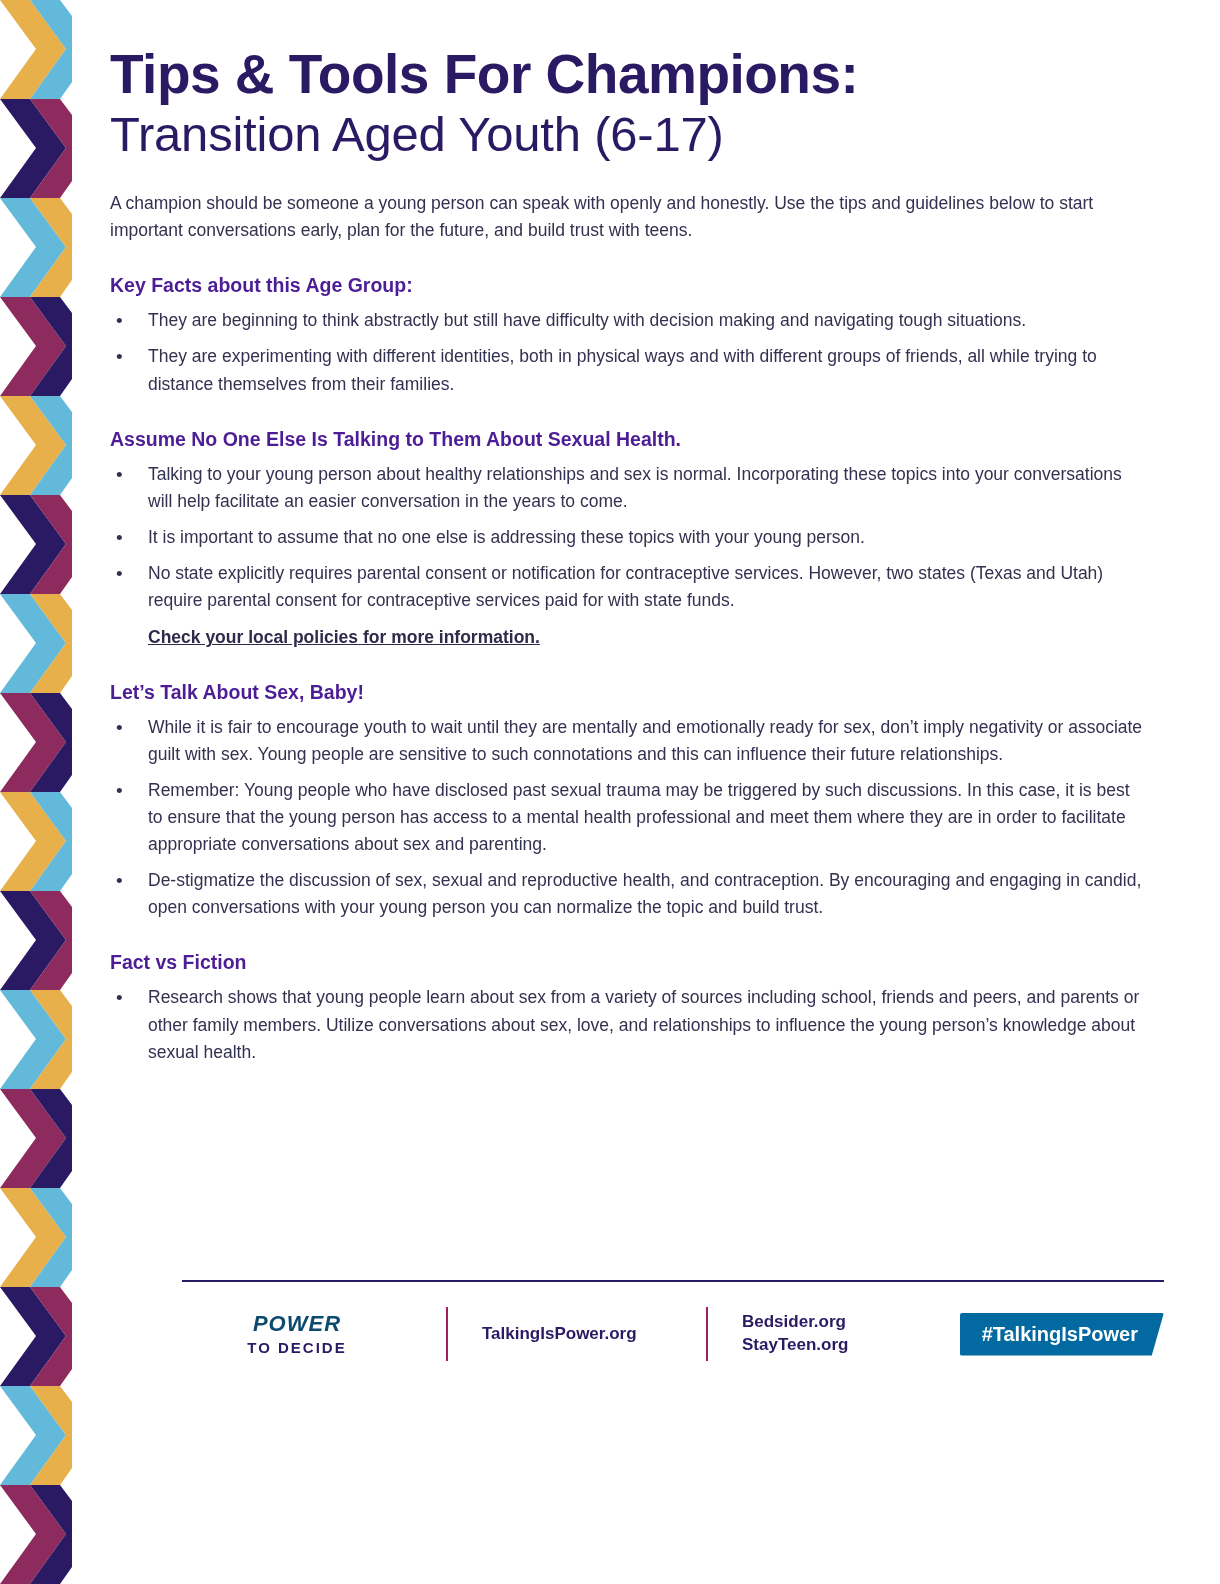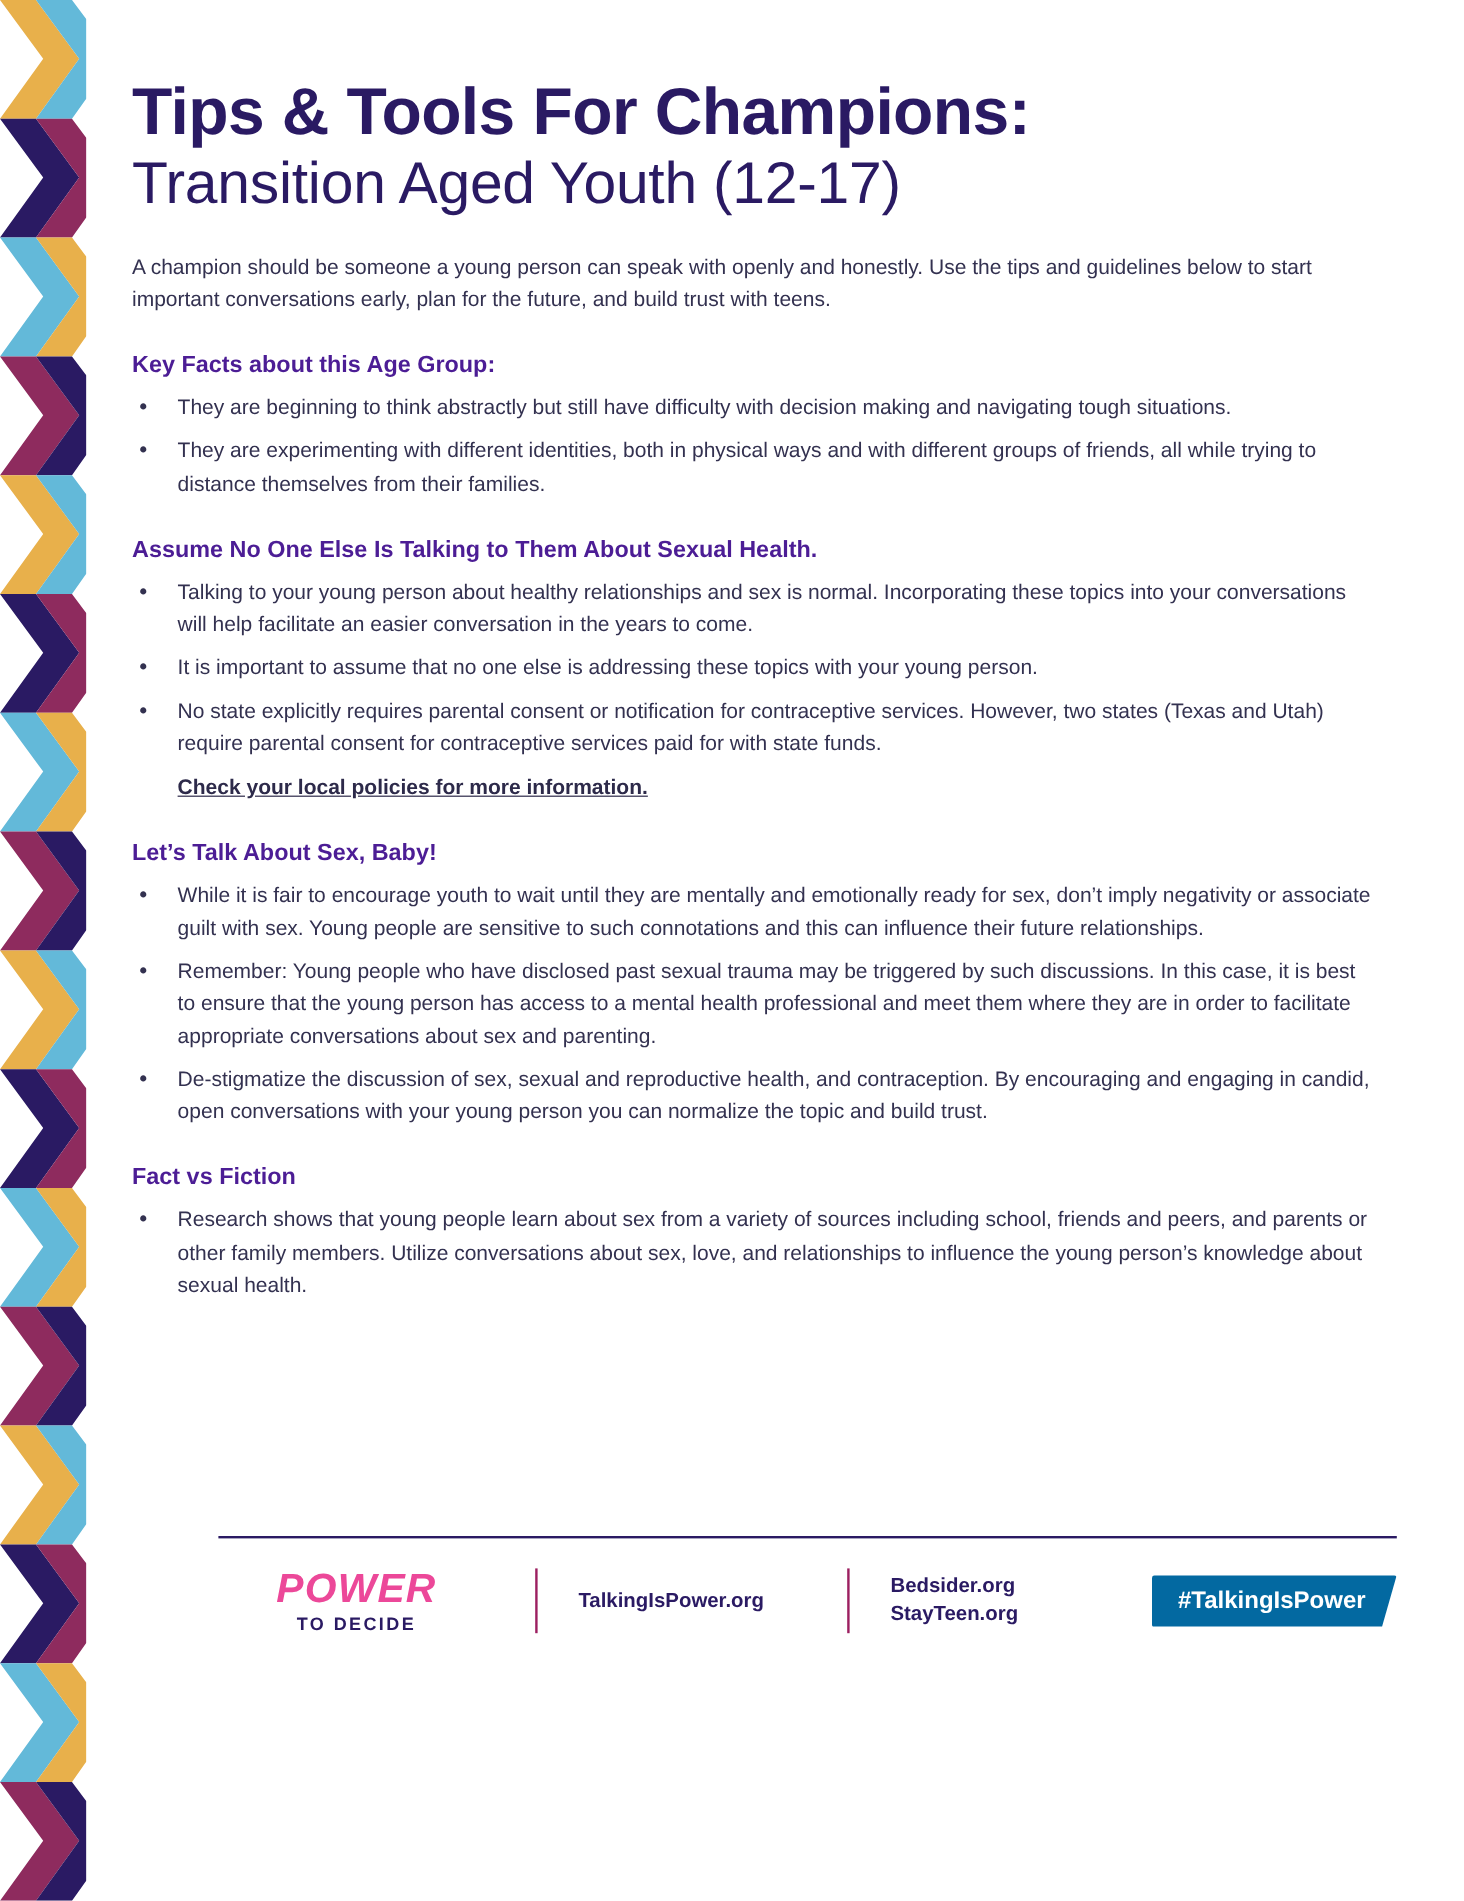--- a/index.html
+++ b/index.html
@@ -21,21 +21,21 @@
     width: 72px; height: 1584px;
     overflow: hidden;
   }
   .side-band svg { display: block; }
 
   
   .page {
     position: absolute;
     left: 72px; top: 0;
     width: 1148px; height: 1400px;
-    padding: 51px 56px 0 38px;
+    padding: 32px 56px 0 38px;
   }
 
   .title-main {
     font-size: 55px;
     line-height: 1.04;
     font-weight: 800;
     letter-spacing: -0.5px;
     color: #2a1a63;
     margin: 14px 0 0 0;
   }
@@ -111,23 +111,23 @@
     height: 72px;
   }
   .logo-block {
     width: 230px;
     display: flex;
     flex-direction: column;
     align-items: center;
     justify-content: center;
   }
   .logo-power {
-    font-size: 34px;
+    font-size: 22px;
     font-weight: 800;
-    color: #ec4899;
+    color: #0c4a6e;
     letter-spacing: 1px;
     font-style: italic;
     line-height: 1;
   }
   .logo-sub {
     font-size: 15px;
     font-weight: 700;
     color: #2a1a63;
     letter-spacing: 2px;
     margin-top: 4px;
@@ -235,21 +235,21 @@
         <polygon points="0,0 30,0 66,49 30,99 0,99 36,49" fill="#8e2b5e"></polygon>
         <polygon points="30,0 60,0 72,16 72,82 60,99 30,99 66,49" fill="#2a1a63"></polygon>
       </g>
     </g>
   </svg>
 </div>
 
 <div class="page">
 
   <h1 class="title-main">Tips &amp; Tools For Champions:</h1>
-  <div class="title-sub">Transition Aged Youth (12-17)</div>
+  <div class="title-sub">Transition Aged Youth (6-17)</div>
 
   <p class="intro">A champion should be someone a young person can speak with openly and honestly. Use the tips and guidelines below to start important conversations early, plan for the future, and build trust with teens.</p>
 
   <h2 class="section">Key Facts about this Age Group:</h2>
   <ul class="bullets">
     <li>They are beginning to think abstractly but still have difficulty with decision making and navigating tough situations.</li>
     <li>They are experimenting with different identities, both in physical ways and with different groups of friends, all while trying to distance themselves from their families.</li>
   </ul>
 
   <h2 class="section">Assume No One Else Is Talking to Them About Sexual Health.</h2>

